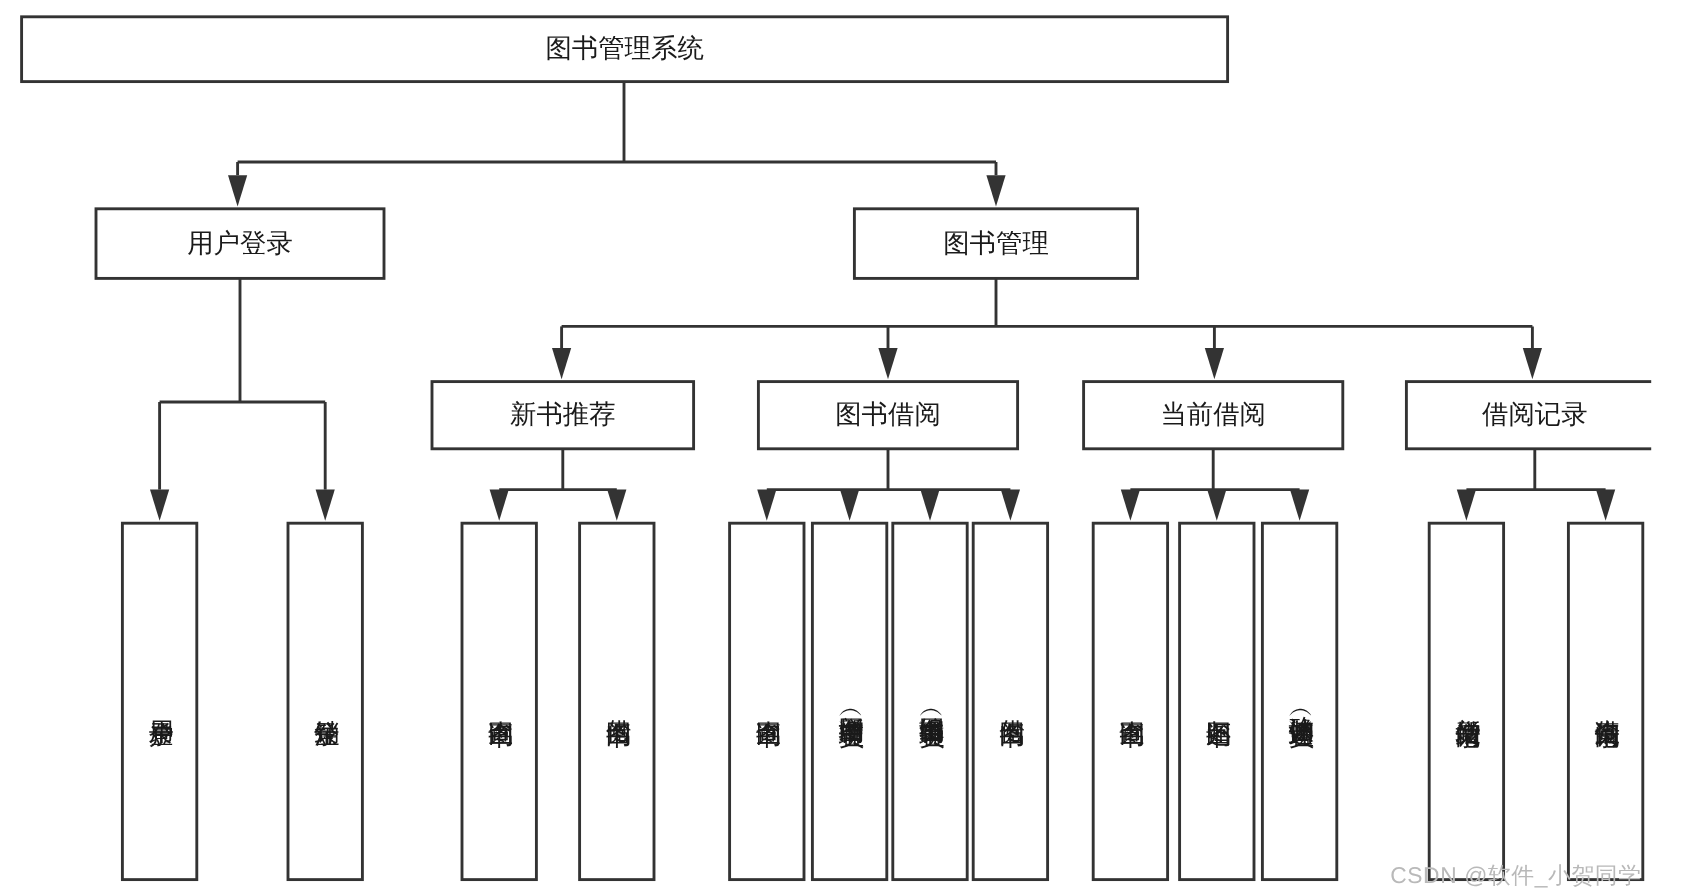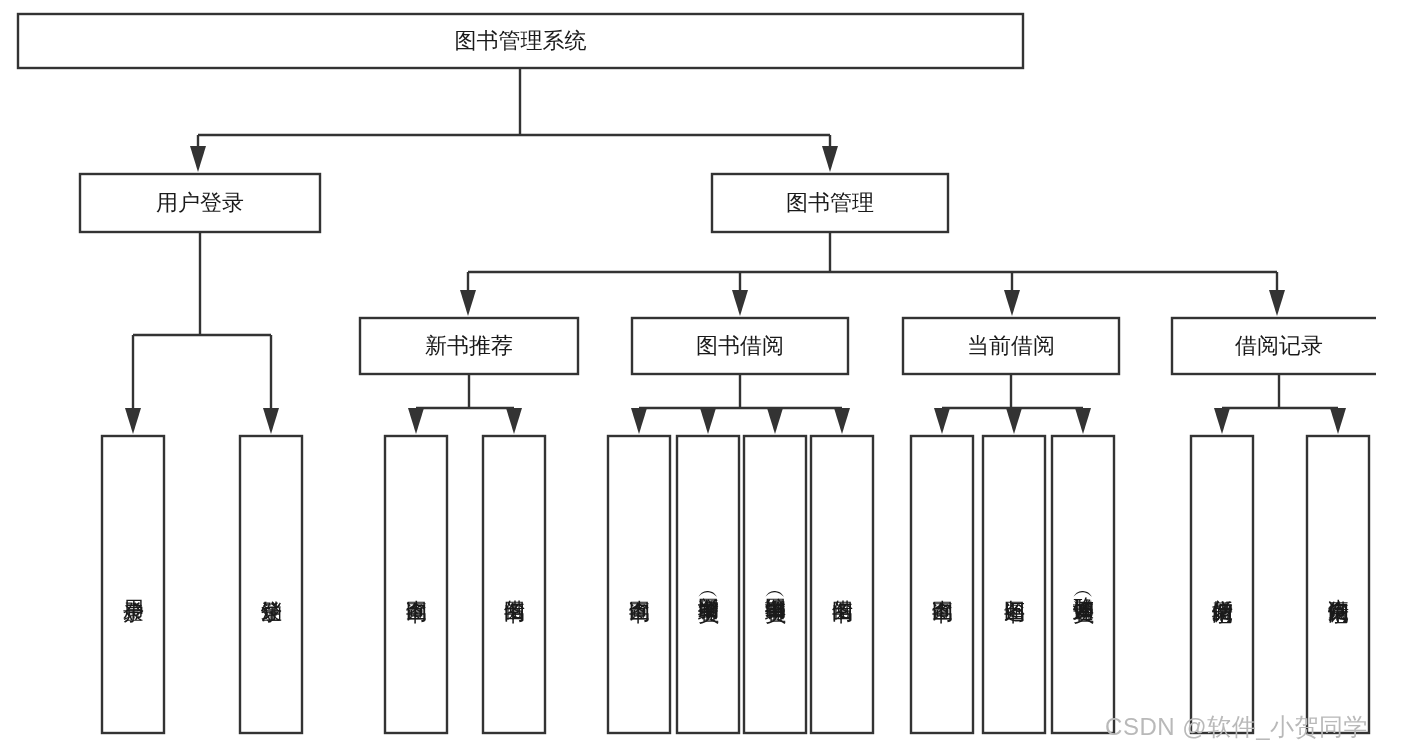--- a/index.html
+++ b/index.html
@@ -63,21 +63,21 @@
     text-orientation: upright;
     letter-spacing: 1px;
     text-align: center;
     white-space: pre;
   }
   .watermark {
     position: absolute;
     right: 8px;
     bottom: 4px;
     font-family: "Liberation Sans", "DejaVu Sans", sans-serif;
-    font-size: 24px;
+    font-size: 19px;
     color: #b9b9b9;
     letter-spacing: 0.5px;
     white-space: pre;
   }
 </style>
 </head>
 <body>
 
 <div id="stage">
 

